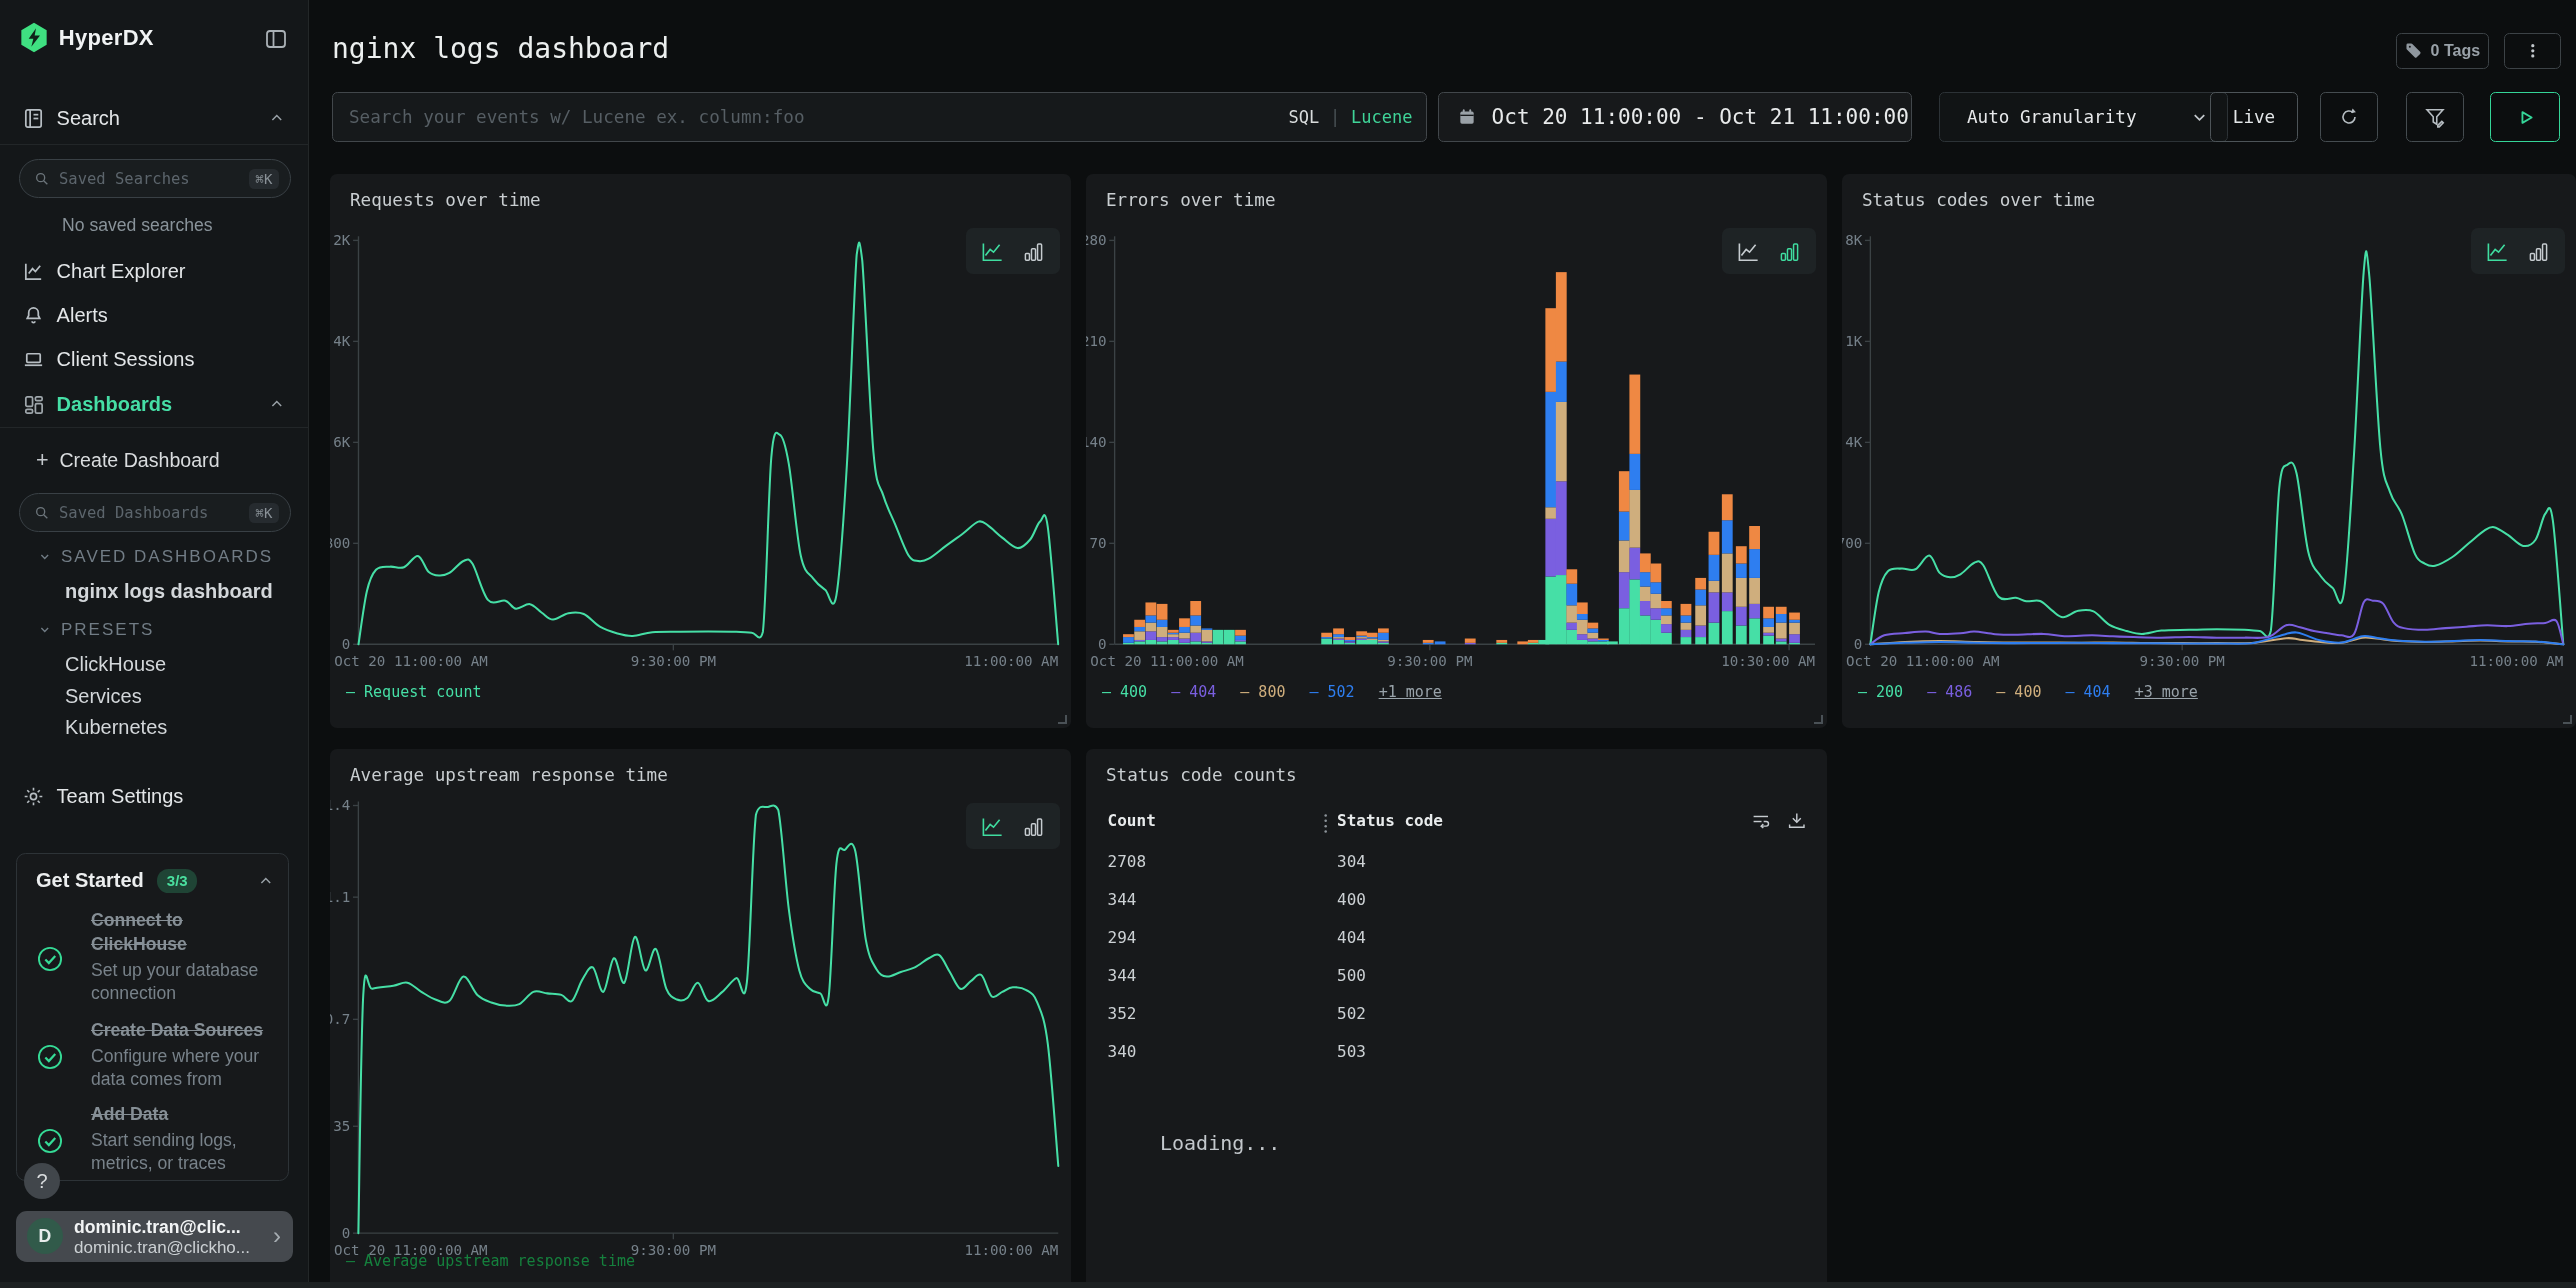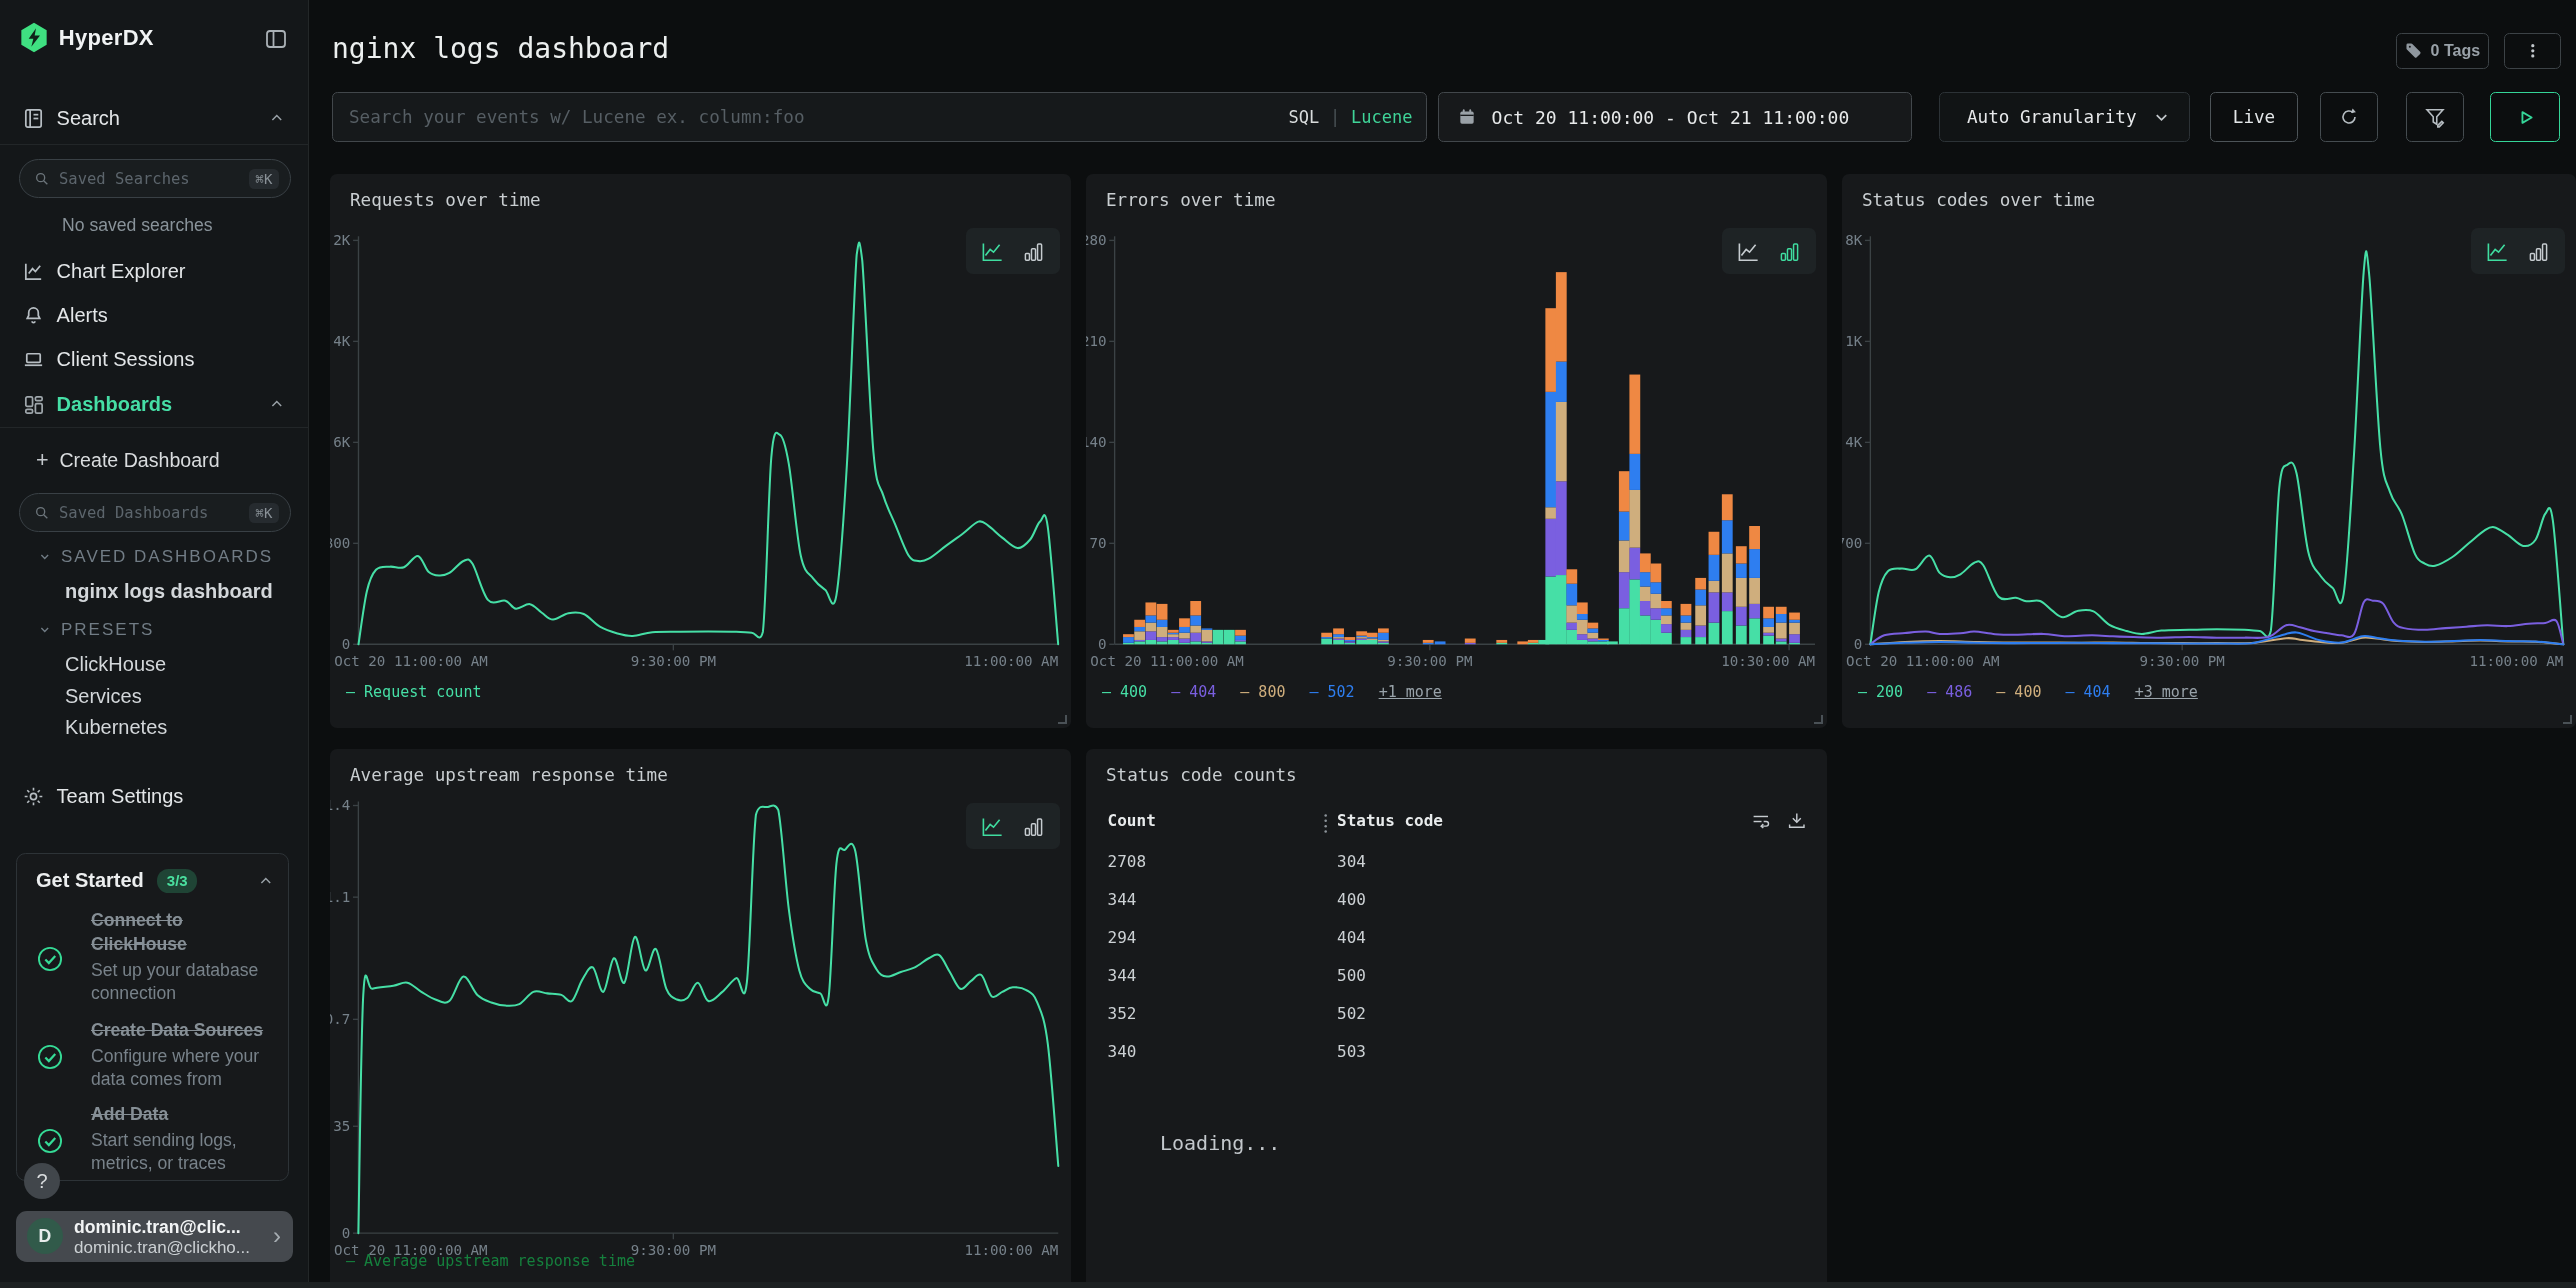--- a/index.html
+++ b/index.html
@@ -48,22 +48,22 @@
   .tb { position:absolute; top:92px; height:50px; border-radius:5.4px; }
   .searchbox { left:332px; width:1095px; background:#16191b; border:1.4px solid #42474b; display:flex; align-items:center; padding:0 13.5px 0 16px; }
   .searchbox input { flex:1; background:transparent; border:none; outline:none; font-family:"DejaVu Sans Mono",monospace; font-size:17.6px; color:#cdd2d5; }
   .searchbox input::placeholder { color:#565e64; }
   .lang-toggle { display:flex; align-items:center; gap:10.8px; font-family:"DejaVu Sans Mono",monospace; font-size:17px; }
   .lang-sql { color:#d9dcdd; cursor:pointer; }
   .lang-sep { color:#4a5256; }
   .lang-lucene { color:#3fd498; cursor:pointer; }
   .datebox { left:1438px; width:474px; background:#17191b; border:1.4px solid #42474b; display:flex; align-items:center; gap:15px; padding-left:17.6px; cursor:pointer; }
   .datebox .cicon { width:20px; height:20px; color:#9aa1a7; display:flex; }
-  .date-text { font-family:"DejaVu Sans Mono",monospace; font-size:18px; color:#e8eaeb; }
-  .granbox { left:1939px; width:251px; background:#111415; border:1.4px solid #2c3236; display:flex; align-items:center; padding:0 17.6px 0 27px; cursor:pointer; }
+  .date-text { font-family:"DejaVu Sans Mono",monospace; font-size:21px; color:#e8eaeb; }
+  .granbox { left:1939px; width:289px; background:#111415; border:1.4px solid #2c3236; display:flex; align-items:center; padding:0 17.6px 0 27px; cursor:pointer; }
   .gran-text { font-family:"DejaVu Sans Mono",monospace; font-size:17.6px; color:#e6e8ea; }
   .granbox .gchev { margin-left:auto; color:#c3c8cc; display:flex; }
   .livebtn { left:2210px; width:88px; border:1.4px solid #4d5458; background:none; font-family:"DejaVu Sans Mono",monospace; font-size:17.6px; color:#e3e6e8; display:flex; align-items:center; justify-content:center; cursor:pointer; }
   .iconbtn { border:1.4px solid #454c50; background:none; color:#b6bdc2; display:flex; align-items:center; justify-content:center; cursor:pointer; }
   .refreshbtn { left:2320px; width:58px; }
   .filterbtn { left:2406px; width:58px; }
   .playbtn { left:2490px; width:70px; border:1.4px solid #35d598; background:none; color:#35d598; display:flex; align-items:center; justify-content:center; cursor:pointer; }
 
   
   .panel { position:absolute; background:#17191b; border-radius:6.8px; }

